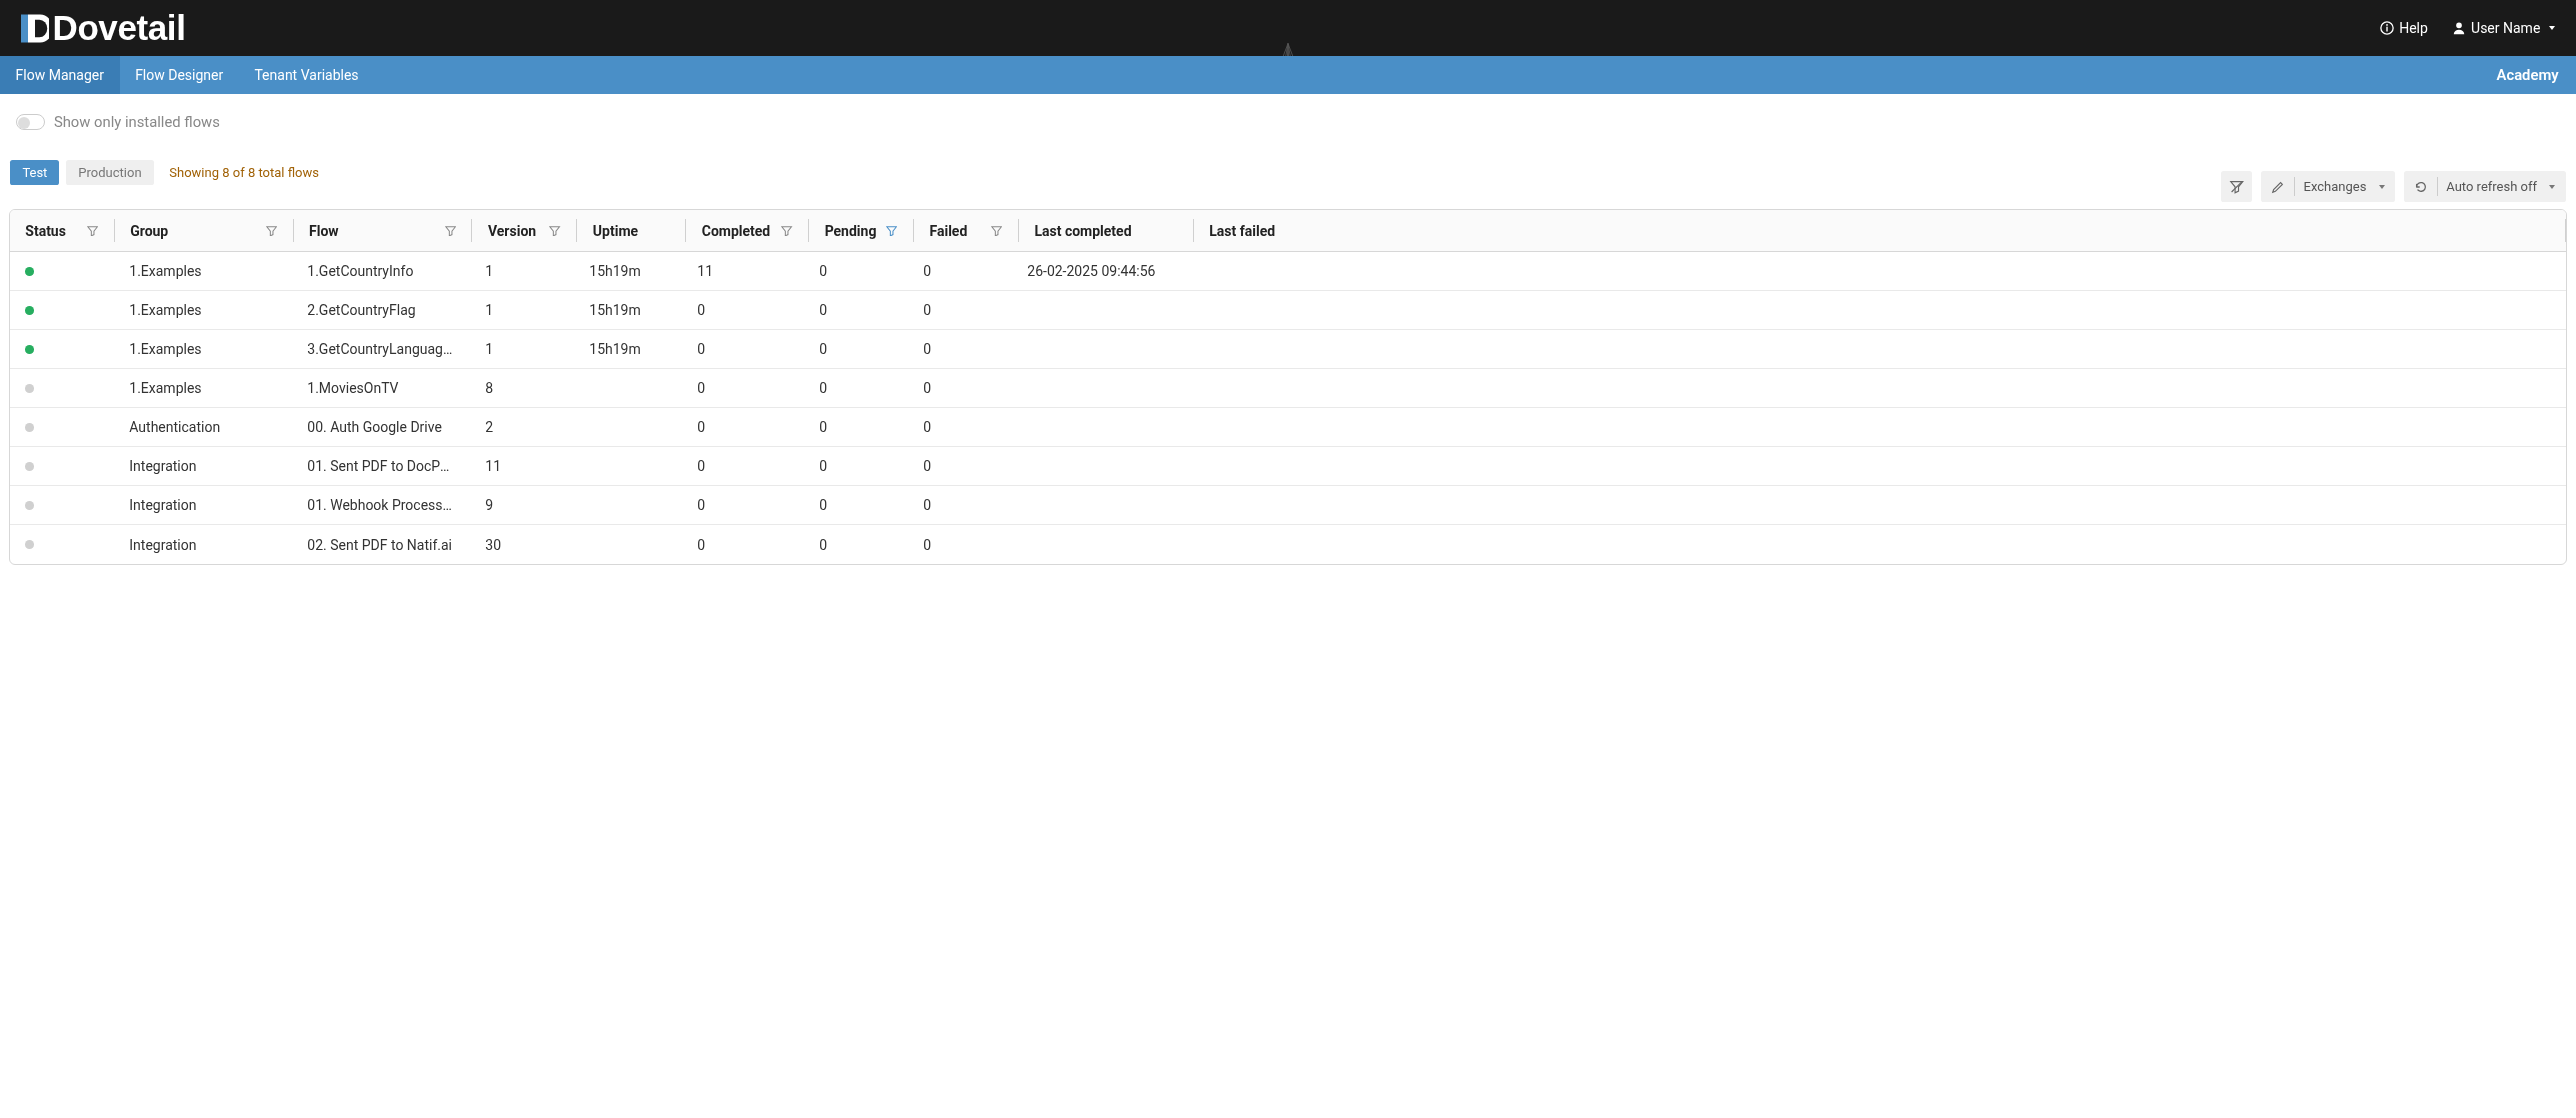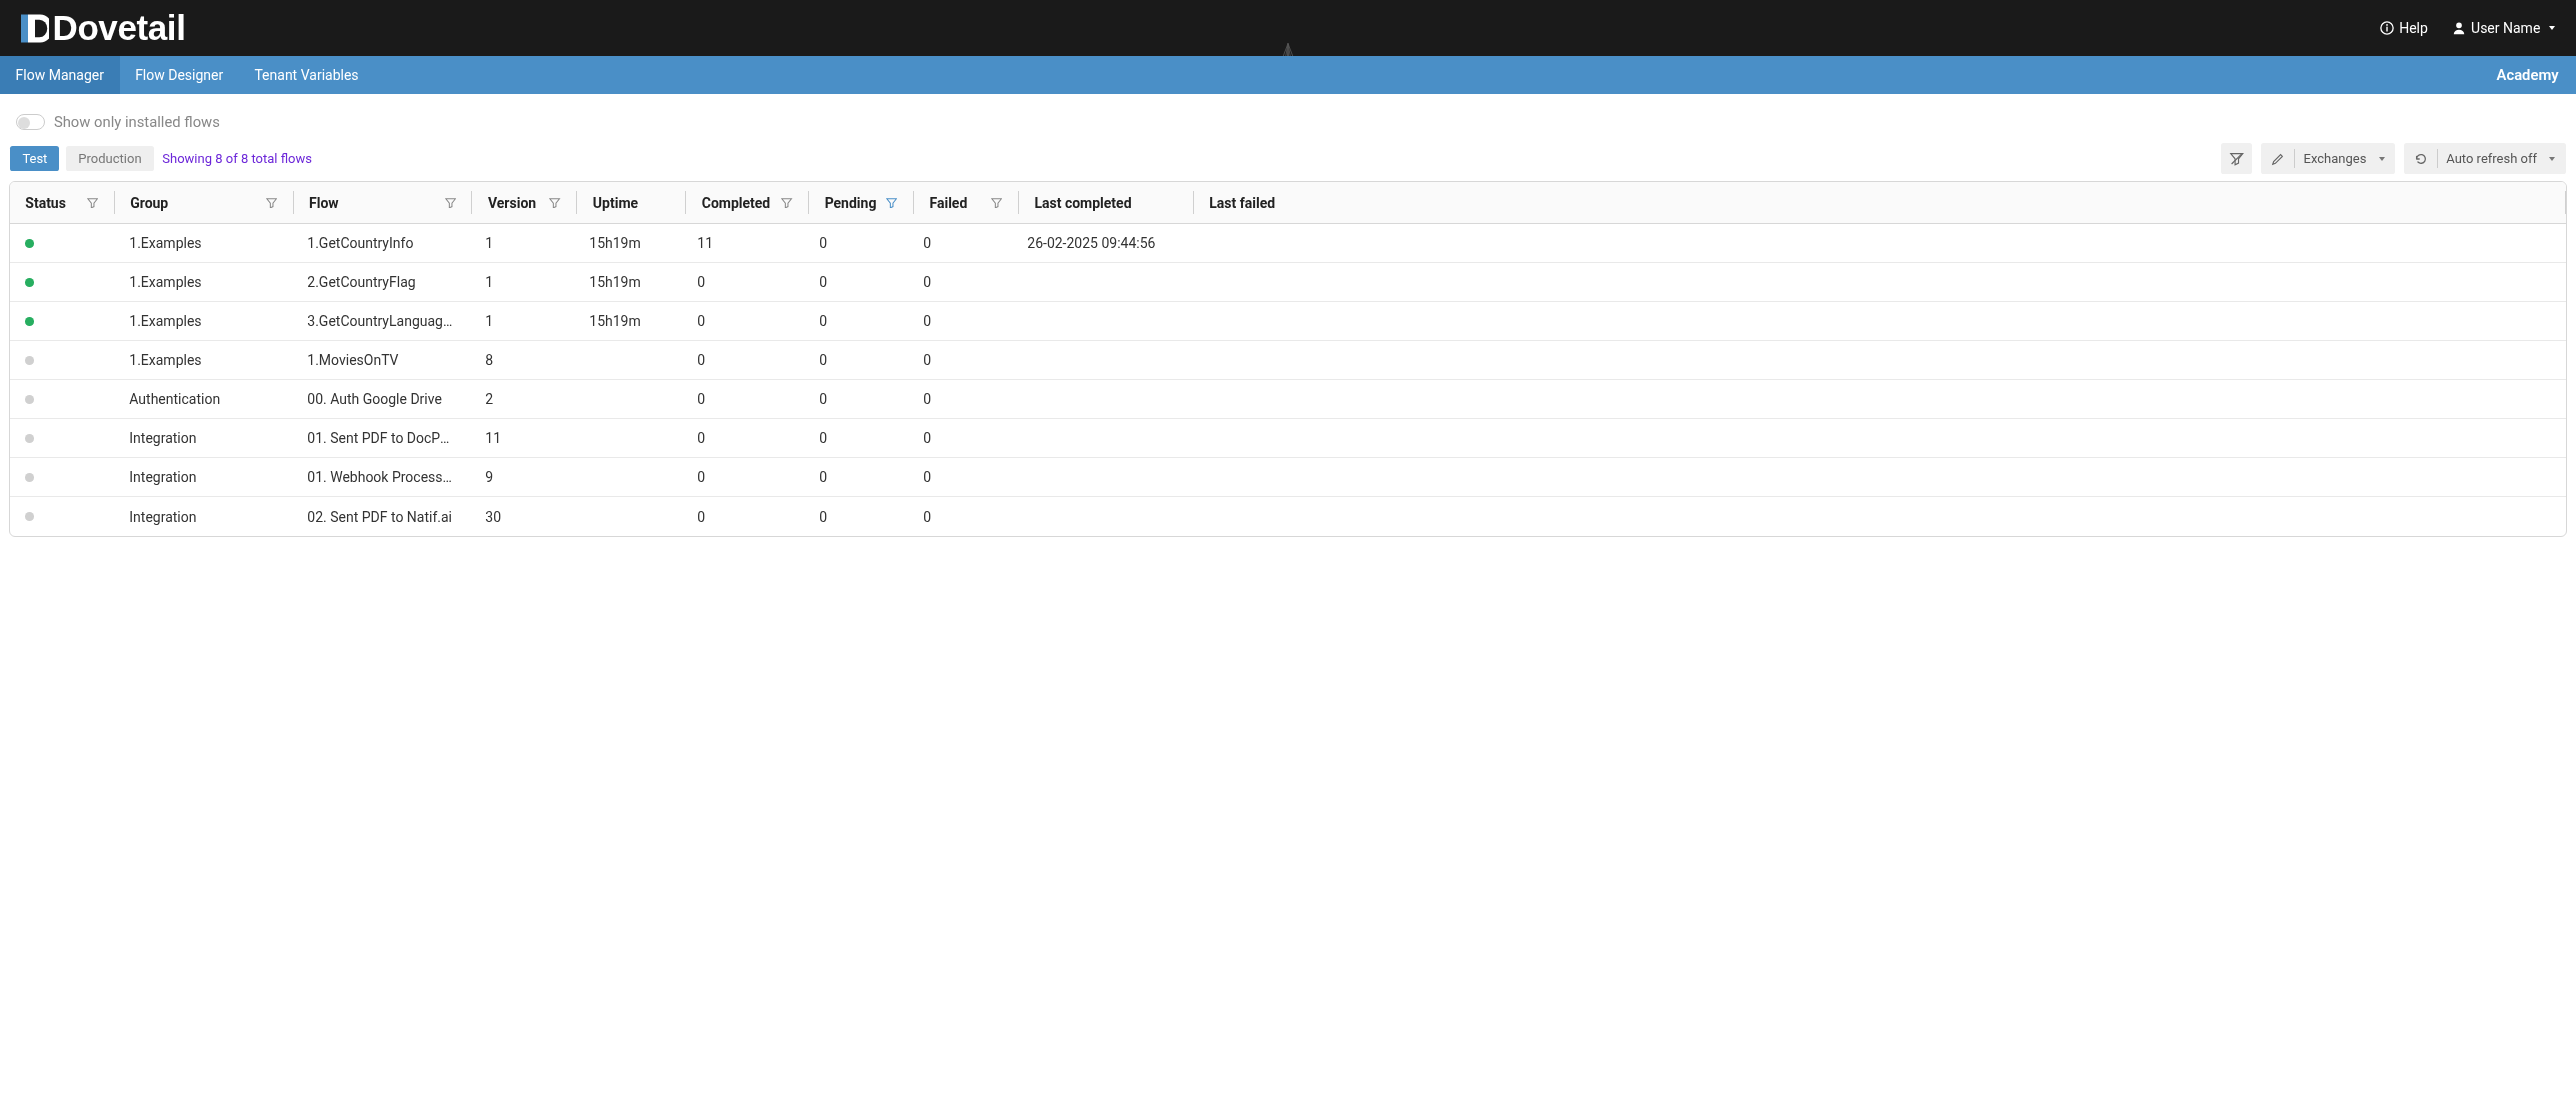--- a/index.html
+++ b/index.html
@@ -95,23 +95,23 @@
     .toolbar-left { display:flex; align-items:center; gap:8.7px; }
     .pill-tabs { display:flex; gap:7px; }
     .pill {
       padding: 5.2px 12px;
       border-radius: 2.6px;
       font-size: 13px;
       cursor:pointer;
     }
     .pill.active { background:#4a8fc7; color:#fff; }
     .pill.inactive { background:#efefef; color:#777; }
-    .result-count { color:#6d28d9; font-size:13px; }
-
-    .toolbar-right { display:flex; gap:8.7px; }
+    .result-count { color:#a16207; font-size:13px; margin-left:7px; }
+
+    .toolbar-right { display:flex; gap:8.7px;margin-top:28px; }
     .tb-btn {
       background:#f0f0f0;
       border-radius:2.6px;
       height:31px;
       display:flex;
       align-items:center;
       padding: 0 10.4px;
       gap:8.7px;
       color:#555;
       cursor:pointer;

